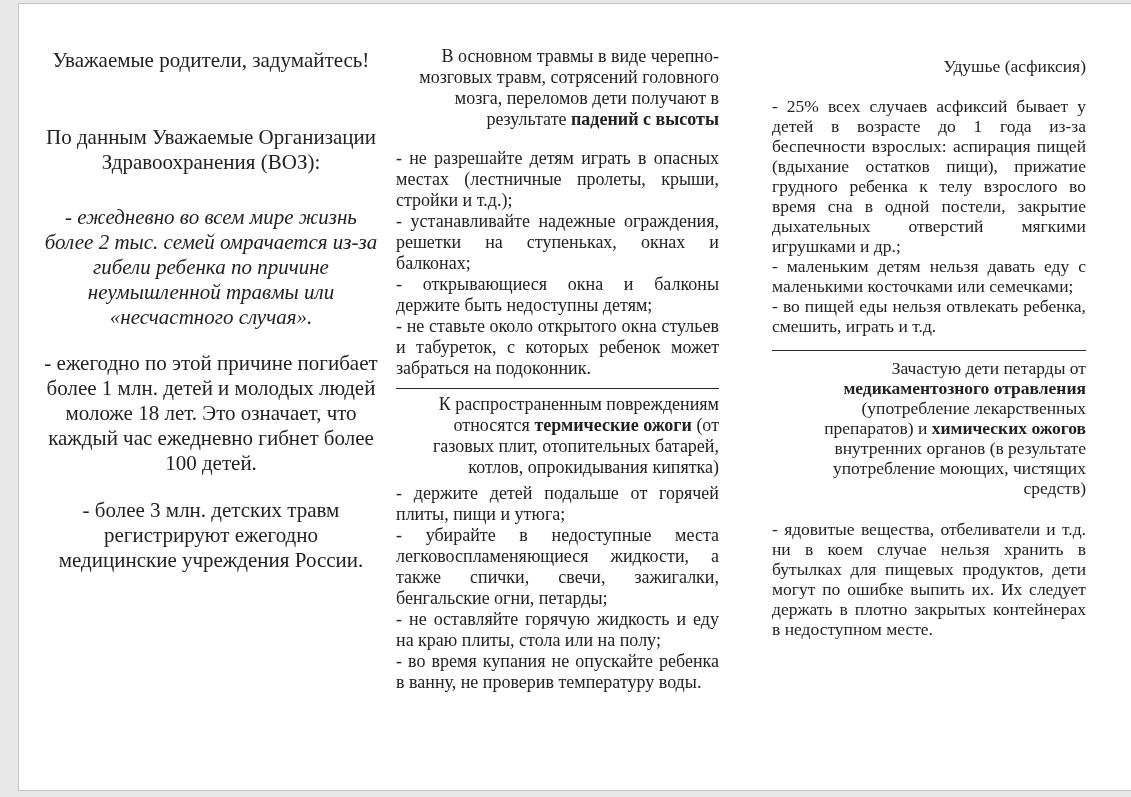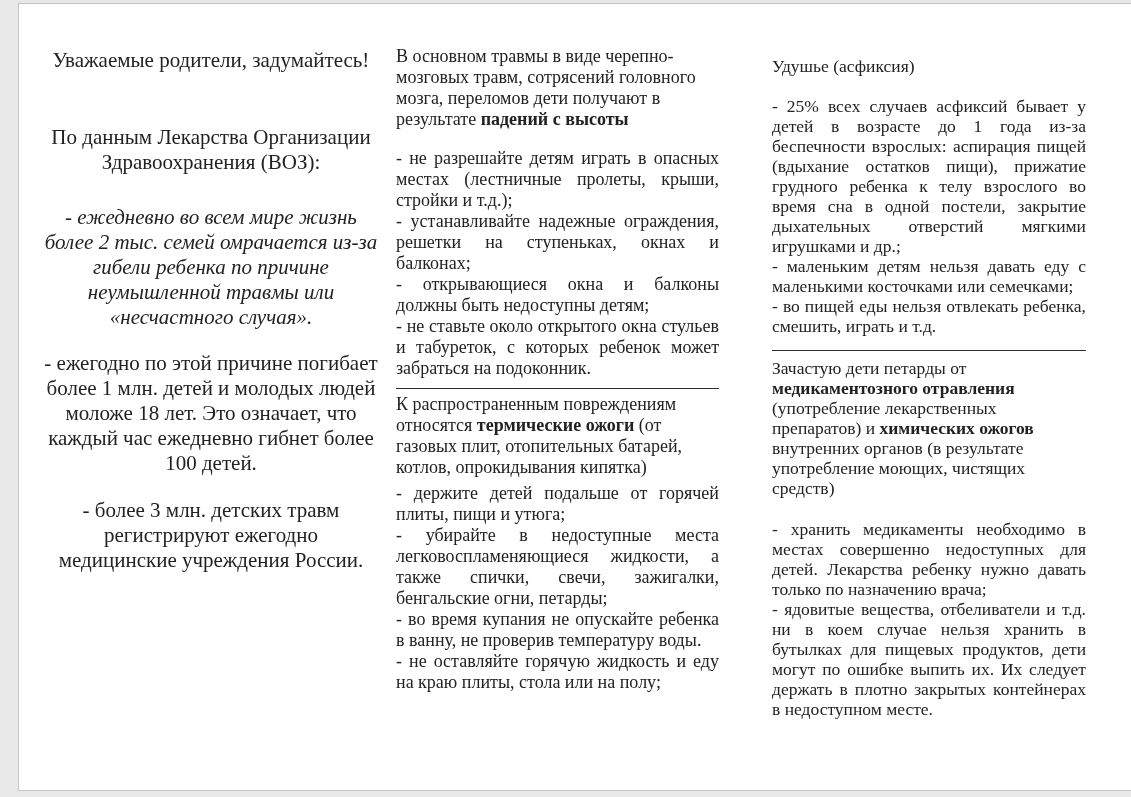--- a/index.html
+++ b/index.html
@@ -39,21 +39,21 @@
     width: 334px;
     font-size: 21px;
     line-height: 25px;
     text-align: center;
   }
   .c1-title   { padding: 0 24px; margin-bottom: 52px !important; }
   .c1-who     { margin-bottom: 30px !important; }
   .c1-stat-a  { margin-bottom: 21px !important; font-style: italic; }
   .c1-stat-b  { margin-bottom: 22px !important; }
   
-  .center  { text-align: left; }
+  .center  { text-align: right; }
   .justify { text-align: justify; text-justify: inter-word; }
   .rule {
     border-top: 1.5px solid #2b2b2b;
     height: 0;
     width: 100%;
   }
   .col2 {
     left: 377px;
     top: 42px;
     width: 323px;
@@ -75,60 +75,59 @@
   .col3 .poison-intro { margin-bottom: 21px !important; }
   b { font-weight: bold; }
 </style>
 </head>
 <body>
 
 <div class="page">
 
   <section class="col col1">
     <p class="c1-title">Уважаемые родители, задумайтесь!</p>
-    <p class="c1-who">По данным Лекарства Организации Здравоохранения (ВОЗ):</p>
+    <p class="c1-who">По данным Уважаемые Организации Здравоохранения (ВОЗ):</p>
     <p class="c1-stat-a">- ежедневно во всем мире жизнь более 2 тыс. семей омрачается из-за гибели ребенка по причине неумышленной травмы или «несчастного случая».</p>
     <p class="c1-stat-b">- ежегодно по этой причине погибает более 1 млн. детей и молодых людей моложе 18 лет. Это означает, что каждый час ежедневно гибнет более 100 детей.</p>
     <p>- более 3 млн. детских травм регистрируют ежегодно медицинские учреждения России.</p>
   </section>
 
   <section class="col col2">
     <p class="center intro"><span>В основном травмы в виде черепно-мозговых травм, сотрясений головного мозга, переломов дети получают в результате </span><b>падений с высоты</b></p>
 
     <div>
       <p class="justify">- не разрешайте детям играть в опасных местах (лестничные пролеты, крыши, стройки и т.д.);</p>
       <p class="justify">- устанавливайте надежные ограждения, решетки на ступеньках, окнах и балконах;</p>
-      <p class="justify">- открывающиеся окна и балконы должны быть недоступны детям;</p>
+      <p class="justify">- открывающиеся окна и балконы держите быть недоступны детям;</p>
       <p class="justify">- не ставьте около открытого окна стульев и табуреток, с которых ребенок может забраться на подоконник.</p>
     </div>
 
     <div class="rule"></div>
 
     <p class="center burns-intro"><span>К распространенным повреждениям относятся </span><b>термические ожоги</b><span> (от газовых плит, отопительных батарей, котлов, опрокидывания кипятка)</span></p>
 
     <div>
       <p class="justify">- держите детей подальше от горячей плиты, пищи и утюга;</p>
       <p class="justify">- убирайте в недоступные места легковоспламеняющиеся жидкости, а также спички, свечи, зажигалки, бенгальские огни, петарды;</p>
+      <p class="justify">- не оставляйте горячую жидкость и еду на краю плиты, стола или на полу;</p>
       <p class="justify">- во время купания не опускайте ребенка в ванну, не проверив температуру воды.</p>
-      <p class="justify">- не оставляйте горячую жидкость и еду на краю плиты, стола или на полу;</p>
     </div>
   </section>
 
   <section class="col col3">
     <p class="center c3-heading">Удушье (асфиксия)</p>
 
     <div>
       <p class="justify">- 25% всех случаев асфиксий бывает у детей в возрасте до 1 года из-за беспечности взрослых: аспирация пищей (вдыхание остатков пищи), прижатие грудного ребенка к телу взрослого во время сна в одной постели, закрытие дыхательных отверстий мягкими игрушками и др.;</p>
       <p class="justify">- маленьким детям нельзя давать еду с маленькими косточками или семечками;</p>
       <p class="justify">- во пищей еды нельзя отвлекать ребенка, смешить, играть и т.д.</p>
     </div>
 
     <div class="rule"></div>
 
     <p class="center poison-intro"><span>Зачастую дети петарды от </span><b>медикаментозного отравления</b><span> (употребление лекарственных препаратов) и </span><b>химических ожогов</b><span> внутренних органов (в результате употребление моющих, чистящих средств)</span></p>
 
     <div>
-      <p class="justify">- хранить медикаменты необходимо в местах совершенно недоступных для детей. Лекарства ребенку нужно давать только по назначению врача;</p>
       <p class="justify">- ядовитые вещества, отбеливатели и т.д. ни в коем случае нельзя хранить в бутылках для пищевых продуктов, дети могут по ошибке выпить их. Их следует держать в плотно закрытых контейнерах в недоступном месте.</p>
     </div>
   </section>
 
 </div>
 
 </body></html>

